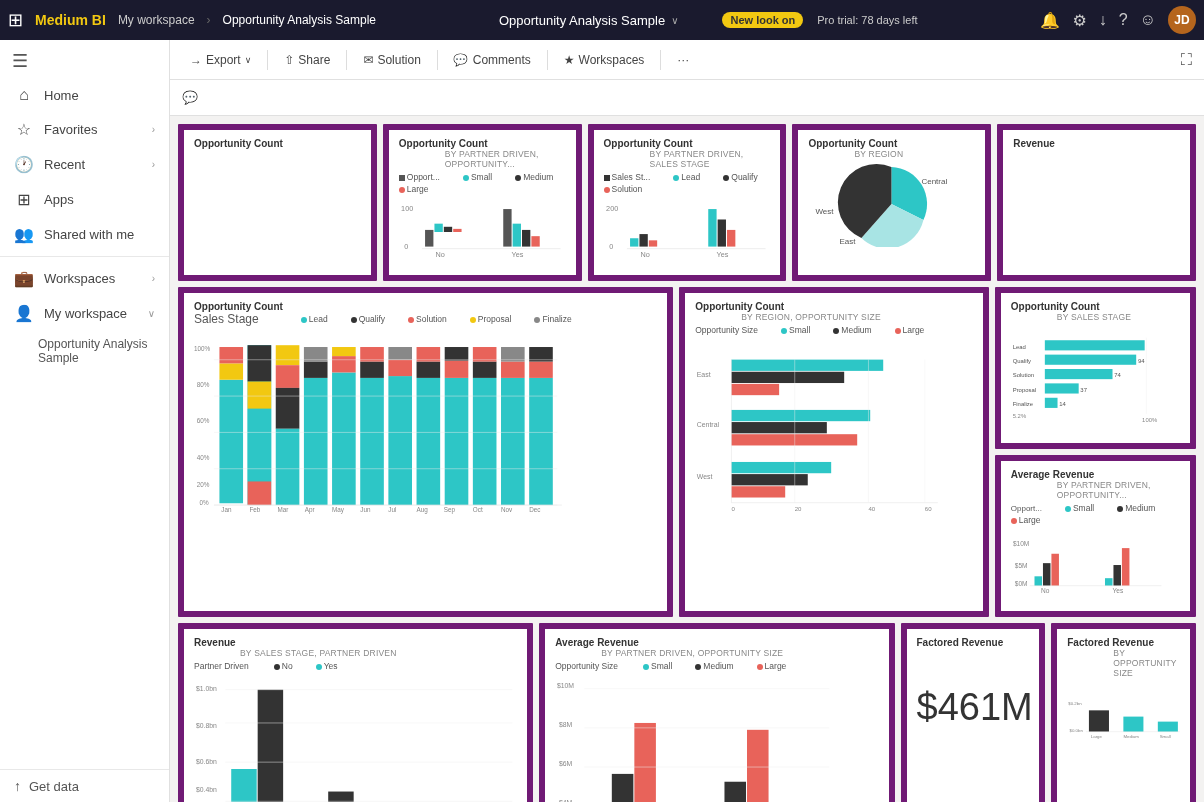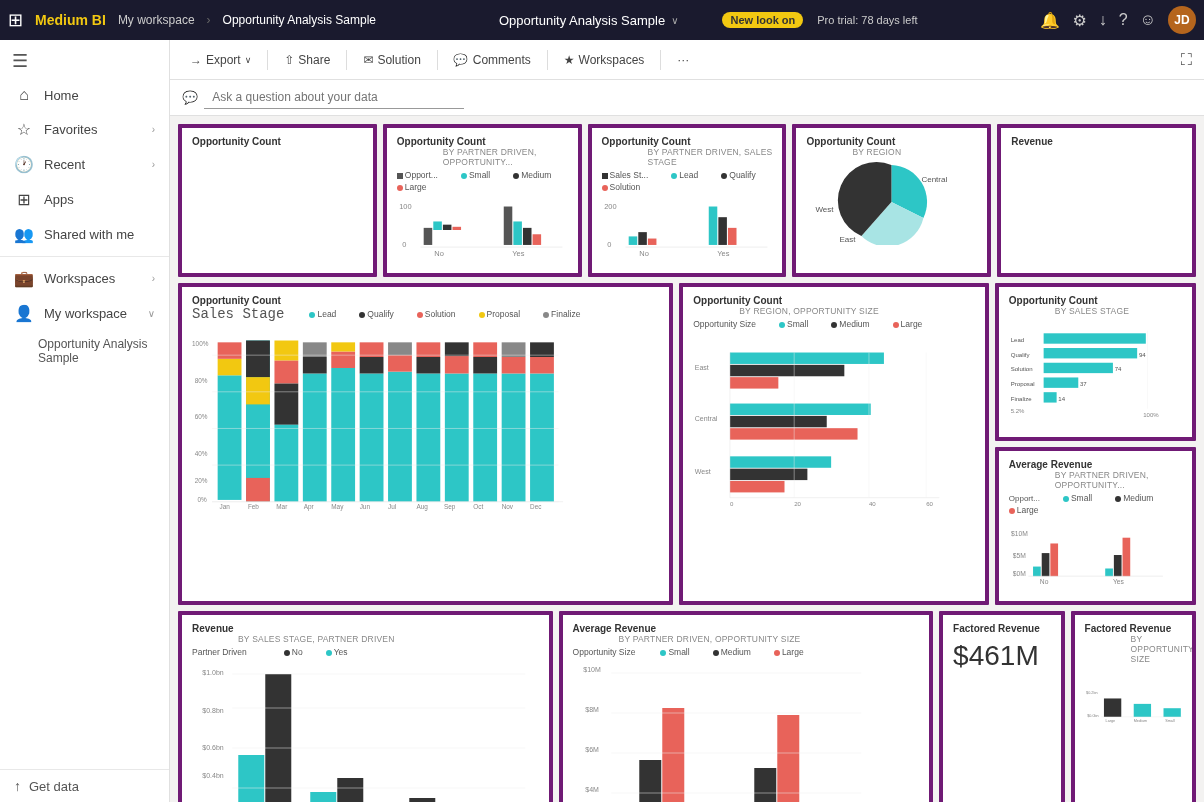--- a/index.html
+++ b/index.html
@@ -196,21 +196,20 @@
   </button>
   <div class="toolbar-sep"></div>
   <button class="toolbar-btn">
     <span>···</span>
   </button>
   <span class="toolbar-expand">⛶</span>
 </div>
 
 <div class="qabar">
   <span class="qabar-icon">💬</span>
-  <input class="qabar-input" type="text" placeholder="Ask a question about your data" style="">
 </div>
 
 <style>
 </style>
 
 <style>
   .main-content-area {
     position: fixed; top: 116px; left: 170px; right: 0; bottom: 0;
     background: #f3f2f1;
     overflow-y: auto;
@@ -219,29 +218,29 @@
   .db-row {
     display: grid;
     gap: 6px;
     margin-bottom: 6px;
   }
   .db-row-1 { grid-template-columns: 1fr 1fr 1fr 1fr 1fr; }
   .db-row-2 { grid-template-columns: 3.2fr 2fr 1.3fr; }
   .db-row-3 { grid-template-columns: 2fr 2fr 1fr; }
   .db-card {
     background: #fff;
-    border: 4px solid #701a75;
+    border: 6px solid #701a75;
     border-radius: 1px;
     padding: 8px 10px;
     overflow: hidden;
   }
   .db-card-title { font-size: 10px; font-weight: 700; color: #333; margin-bottom: 0; }
   .db-card-sub { font-size: 8.5px; color: #888; text-transform: uppercase; letter-spacing: 0.2px; margin-bottom: 3px; padding-left: 46px; }
   .db-big { font-size: 54px; font-weight: 200; color: #333; line-height: 1; padding: 10px 0; }
-  .db-big-sm { font-size: 28px; font-weight: 200; color: #333; line-height: 1; padding: 8px 0; }
+  .db-big-sm { font-size: 38px; font-weight: 200; color: #333; line-height: 1; padding: 8px 0; margin-top: 32px; }
   .db-legend { display: flex; flex-wrap: wrap; gap: 2px 23px; margin-bottom: 3px; font-size: 8.5px; align-items: center; color: #555; }
   .db-dot { width: 6px; height: 6px; border-radius: 50%; display: inline-block; margin-right: 2px; vertical-align: middle; }
 </style>
 
 <div class="main-content-area">
 
   <div class="db-row db-row-1">
 
     <div class="db-card">
       <div class="db-card-title">Opportunity Count</div>
@@ -315,21 +314,21 @@
       <div class="db-card-title">Revenue</div>
     </div>
 
   </div>
 
   <div class="db-row db-row-2">
 
     <div class="db-card">
       <div class="db-card-title">Opportunity Count</div>
       <div class="db-legend">
-        <span style="font-size:14px; color:#555; margin-right:2px;font-family:Liberation Mono, monospace;">Sales Stage</span>
+        <span style="font-size:12px; color:#555; margin-right:19px;">Sales Stage</span>
         <span><span class="db-dot" style="background:#2dc6c6;"></span>Lead</span>
         <span><span class="db-dot" style="background:#333;"></span>Qualify</span>
         <span><span class="db-dot" style="background:#e8635a;"></span>Solution</span>
         <span><span class="db-dot" style="background:#f2c811;"></span>Proposal</span>
         <span><span class="db-dot" style="background:#888;"></span>Finalize</span>
       </div>
       <svg width="100%" height="195" viewBox="0 0 510 195">
         <text x="0" y="14" font-size="7" fill="#888">100%</text>
         <text x="3" y="54" font-size="7" fill="#888">80%</text>
         <text x="3" y="94" font-size="7" fill="#888">60%</text>
@@ -511,21 +510,21 @@
 
     </div>
   </div>
 
   <div class="db-row db-row-3">
 
     <div class="db-card">
       <div class="db-card-title">Revenue</div>
       <div class="db-card-sub">BY SALES STAGE, PARTNER DRIVEN</div>
       <div class="db-legend">
-        <span style="font-size:8.5px; color:#555; margin-right:14px;">Partner Driven</span>
+        <span style="font-size:8.5px; color:#555; margin-right:2px;">Partner Driven</span>
         <span><span class="db-dot" style="background:#333;"></span>No</span>
         <span><span class="db-dot" style="background:#2dc6c6;"></span>Yes</span>
       </div>
       <svg width="100%" height="190" viewBox="0 0 330 190">
         <text x="2" y="15" font-size="7" fill="#888">$1.0bn</text>
         <text x="2" y="53" font-size="7" fill="#888">$0.8bn</text>
         <text x="2" y="90" font-size="7" fill="#888">$0.6bn</text>
         <text x="2" y="118" font-size="7" fill="#888">$0.4bn</text>
         <text x="2" y="148" font-size="7" fill="#888">$0.2bn</text>
         <text x="2" y="172" font-size="7" fill="#888">$0.0bn</text>

